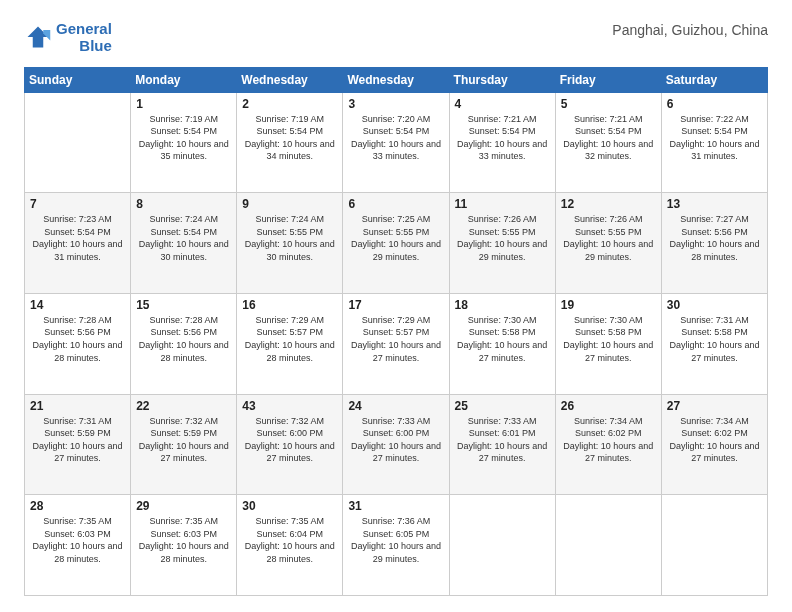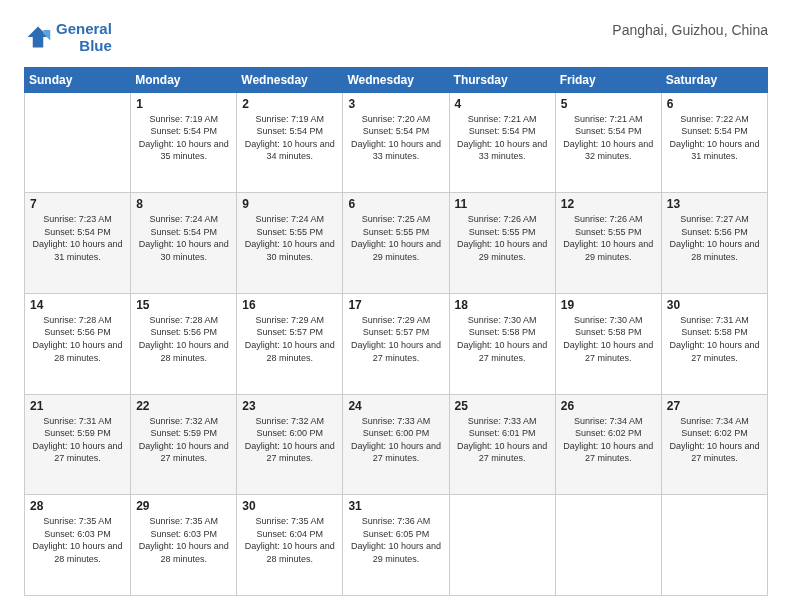--- a/index.html
+++ b/index.html
@@ -215,21 +215,21 @@
         <tr>
           <td>
             <span class="day-number">21</span>
             <div class="day-info">Sunrise: 7:31 AM<br>Sunset: 5:59 PM<br>Daylight: 10 hours and 27 minutes.</div>
           </td>
           <td>
             <span class="day-number">22</span>
             <div class="day-info">Sunrise: 7:32 AM<br>Sunset: 5:59 PM<br>Daylight: 10 hours and 27 minutes.</div>
           </td>
           <td>
-            <span class="day-number">23</span>
+            <span class="day-number">43</span>
             <div class="day-info">Sunrise: 7:32 AM<br>Sunset: 6:00 PM<br>Daylight: 10 hours and 27 minutes.</div>
           </td>
           <td>
             <span class="day-number">24</span>
             <div class="day-info">Sunrise: 7:33 AM<br>Sunset: 6:00 PM<br>Daylight: 10 hours and 27 minutes.</div>
           </td>
           <td>
             <span class="day-number">25</span>
             <div class="day-info">Sunrise: 7:33 AM<br>Sunset: 6:01 PM<br>Daylight: 10 hours and 27 minutes.</div>
           </td>

